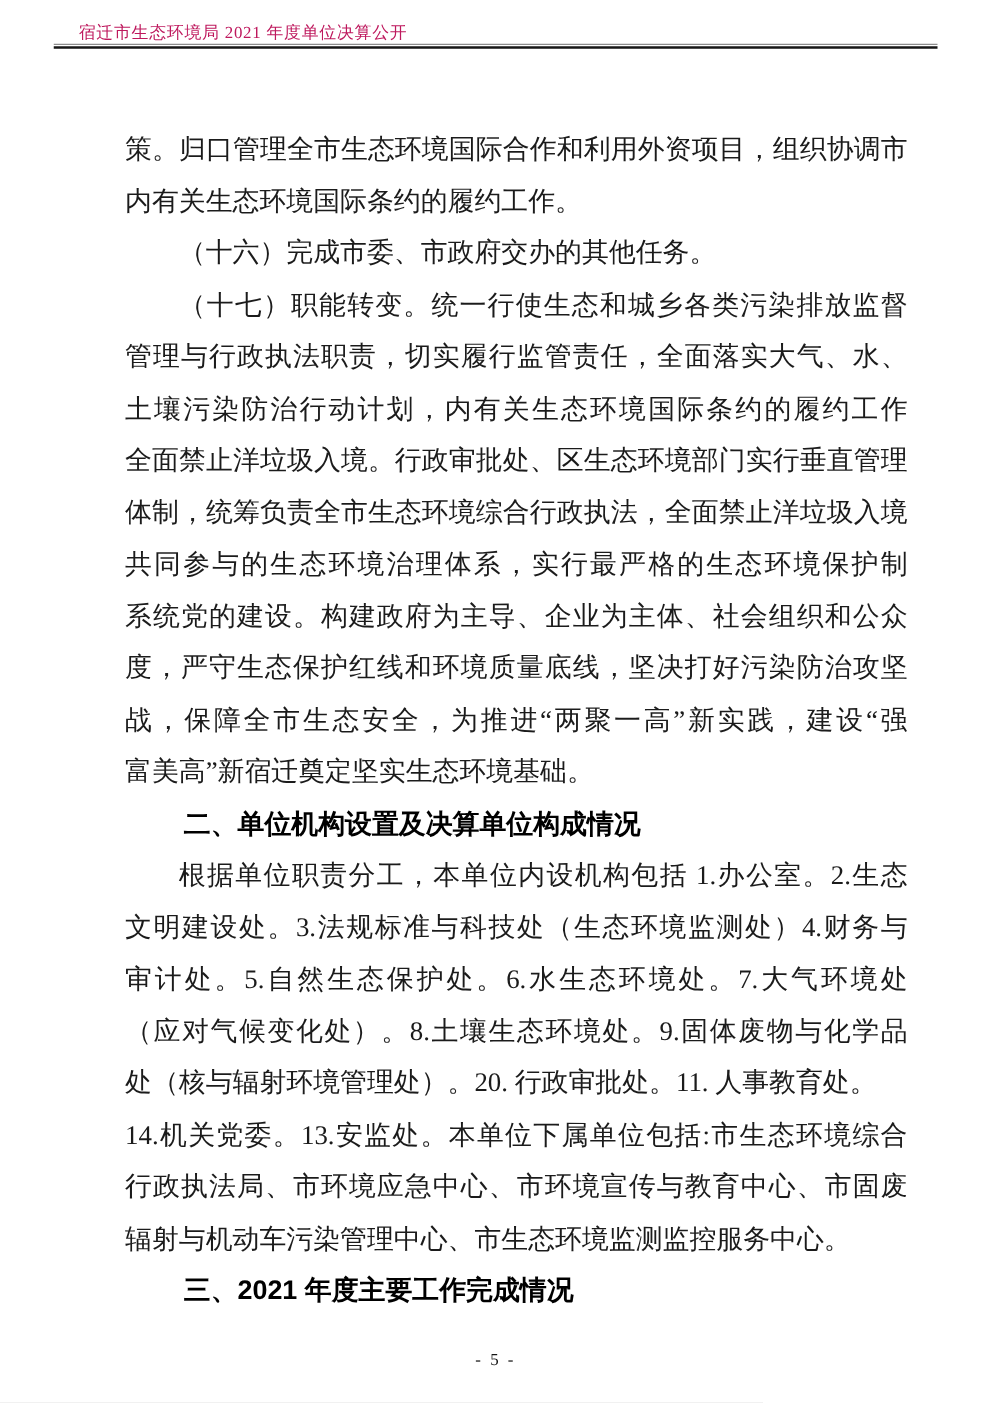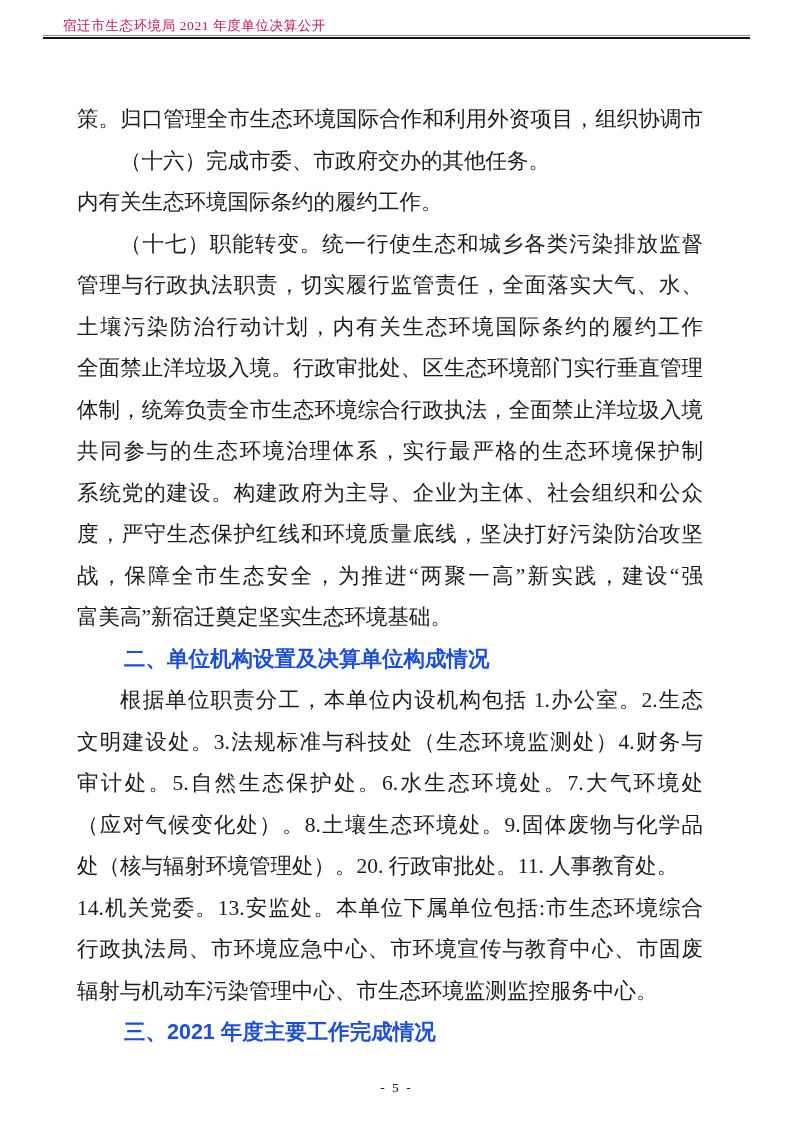--- a/index.html
+++ b/index.html
@@ -30,21 +30,21 @@
     position: absolute;
     left: 43px;
     top: 35px;
     width: 707px;
   }
   .header-rule .rule-thin  { height: 1px; background: #8d8d8d; }
   .header-rule .rule-thick { height: 2px; background: #161616; margin-top: 1px; }
 
   .doc-body {
     position: absolute;
-    left: 77px;
+    left: 100px;
     top: 99px;
     width: 626px;
   }
 
   .line {
     font-size: 21.5px;
     line-height: 41.5px;
     height: 41.5px;
     white-space: nowrap;
     overflow: visible;
@@ -53,21 +53,21 @@
   .line.fill {
     white-space: normal;
     text-align: justify;
     text-align-last: justify;
     text-justify: inter-character;
   }
   .line.indent { text-indent: 43px; }
   .line.heading {
     font-family: "Liberation Sans", "DejaVu Sans", sans-serif;
     font-weight: bold;
-    color: #1d4ed8;
+    color: #000000;
   }
   .line.heading.indent { text-indent: 47px; }
 
   .page-footer {
     position: absolute;
     left: 0;
     top: 1080px;
     width: 100%;
     text-align: center;
     font-size: 13.5px;
@@ -82,22 +82,22 @@
 
   <div class="page-header">宿迁市生态环境局 2021 年度单位决算公开</div>
 
   <div class="header-rule">
     <div class="rule-thin"></div>
     <div class="rule-thick"></div>
   </div>
 
   <div class="doc-body">
       <div class="line body fill">策。归口管理全市生态环境国际合作和利用外资项目，组织协调市</div>
+      <div class="line body">内有关生态环境国际条约的履约工作。</div>
       <div class="line body indent">（十六）完成市委、市政府交办的其他任务。</div>
-      <div class="line body">内有关生态环境国际条约的履约工作。</div>
       <div class="line body indent fill">（十七）职能转变。统一行使生态和城乡各类污染排放监督</div>
       <div class="line body fill">管理与行政执法职责，切实履行监管责任，全面落实大气、水、</div>
       <div class="line body fill">土壤污染防治行动计划，内有关生态环境国际条约的履约工作</div>
       <div class="line body fill">全面禁止洋垃圾入境。行政审批处、区生态环境部门实行垂直管理</div>
       <div class="line body fill">体制，统筹负责全市生态环境综合行政执法，全面禁止洋垃圾入境</div>
       <div class="line body fill">共同参与的生态环境治理体系，实行最严格的生态环境保护制</div>
       <div class="line body fill">系统党的建设。构建政府为主导、企业为主体、社会组织和公众</div>
       <div class="line body fill">度，严守生态保护红线和环境质量底线，坚决打好污染防治攻坚</div>
       <div class="line body fill">战，保障全市生态安全，为推进“两聚一高”新实践，建设“强</div>
       <div class="line body">富美高”新宿迁奠定坚实生态环境基础。</div>

